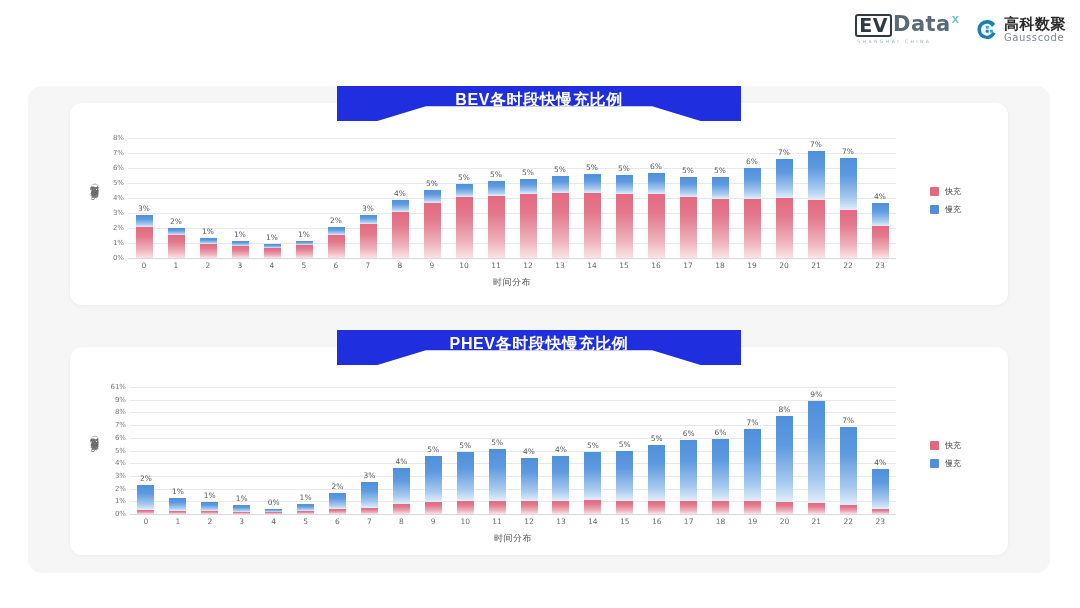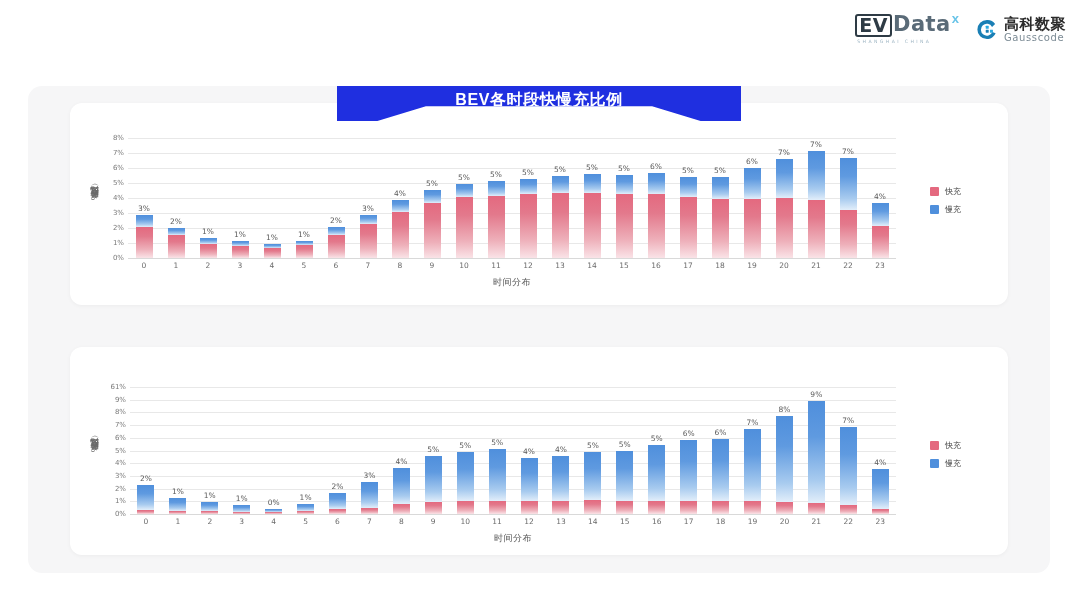--- a/index.html
+++ b/index.html
@@ -385,20 +385,23 @@
             <div class="legend-item">
               <span class="legend-swatch" style="background: rgb(79, 143, 220);"></span>
               <span class="legend-text">慢充</span>
             </div>
           </div>
         </div>
     </div>
 
     <div class="block b2">
       <div class="card"></div>
+      <div class="ribbon">
+        <span class="ribbon-inner">PHEV各时段快慢充比例</span>
+      </div>
       <div class="chart" id="chart-phev">
           <div class="ylabel" style="left: 60px; top: 57px; height: 127px; width: 12px;">各时段充电次数占比（%）</div>
           <div class="yticks" style="left: 72px; top: 57px; width: 26px; height: 127px;">
             <div class="ytick" style="top: 127px;">0%</div>
             <div class="ytick" style="top: 114.3px;">1%</div>
             <div class="ytick" style="top: 101.6px;">2%</div>
             <div class="ytick" style="top: 88.9px;">3%</div>
             <div class="ytick" style="top: 76.2px;">4%</div>
             <div class="ytick" style="top: 63.5px;">5%</div>
             <div class="ytick" style="top: 50.8px;">6%</div>

